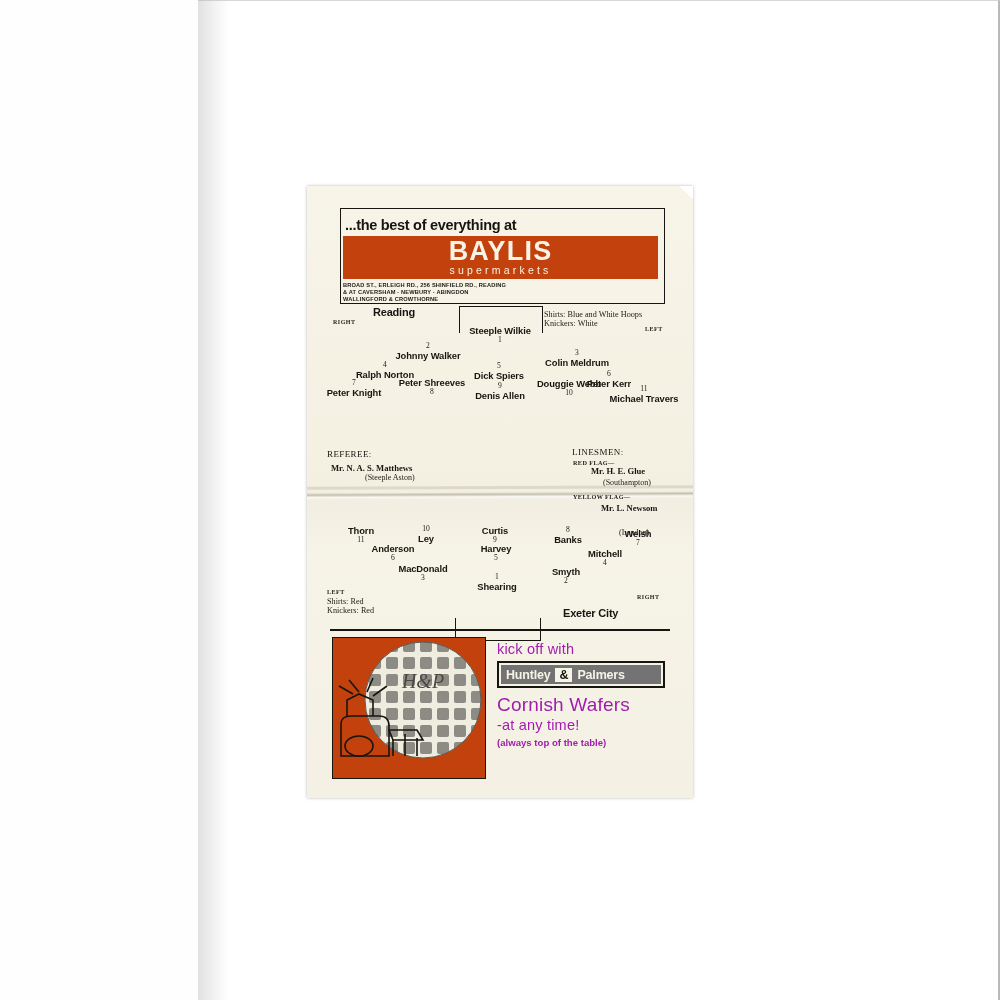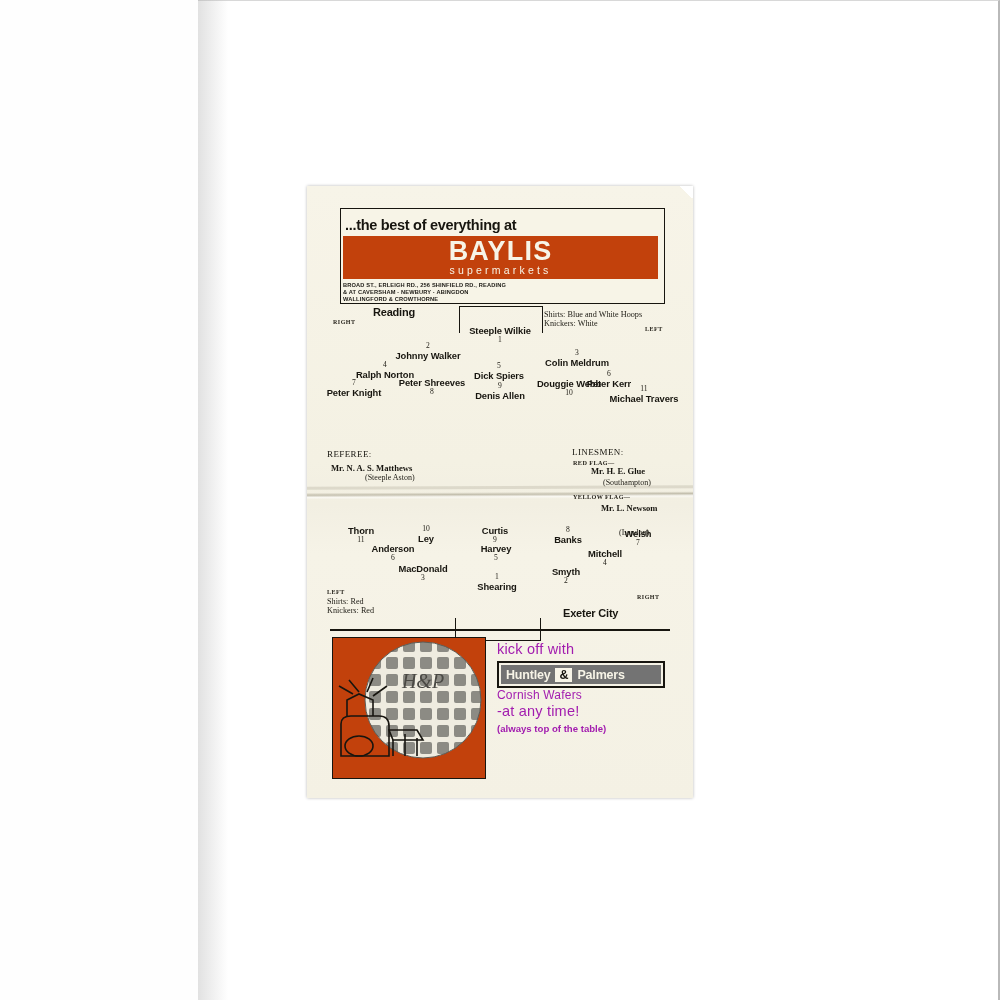--- a/index.html
+++ b/index.html
@@ -176,21 +176,21 @@
     text-align:right;
   }
   #hp-logo-inner .word{
     color:#f7f4e7;font-family:"Liberation Sans",sans-serif;font-weight:700;
     font-size:12.5px;letter-spacing:-.2px;
   }
   #hp-amp{
     background:#f7f4e7;color:#17150f;font-family:"Liberation Sans",sans-serif;
     font-weight:700;font-size:12.5px;padding:0 4px;margin:0 5px;
   }
-  #hp-cornish{font-size:12px;margin-top:0;letter-spacing:.2px;}
+  #hp-cornish{font-size:19px;margin-top:6px;letter-spacing:.2px;}
   #hp-anytime{font-size:14.5px;margin-top:1px;letter-spacing:.2px;}
   #hp-always{font-size:9.6px;font-weight:700;margin-top:4px;letter-spacing:0;}
 </style>
 </head>
 <body>
 
 <div id="scan-backdrop"></div>
 
 <div id="sheet">
   <div class="paper-tone"></div>

